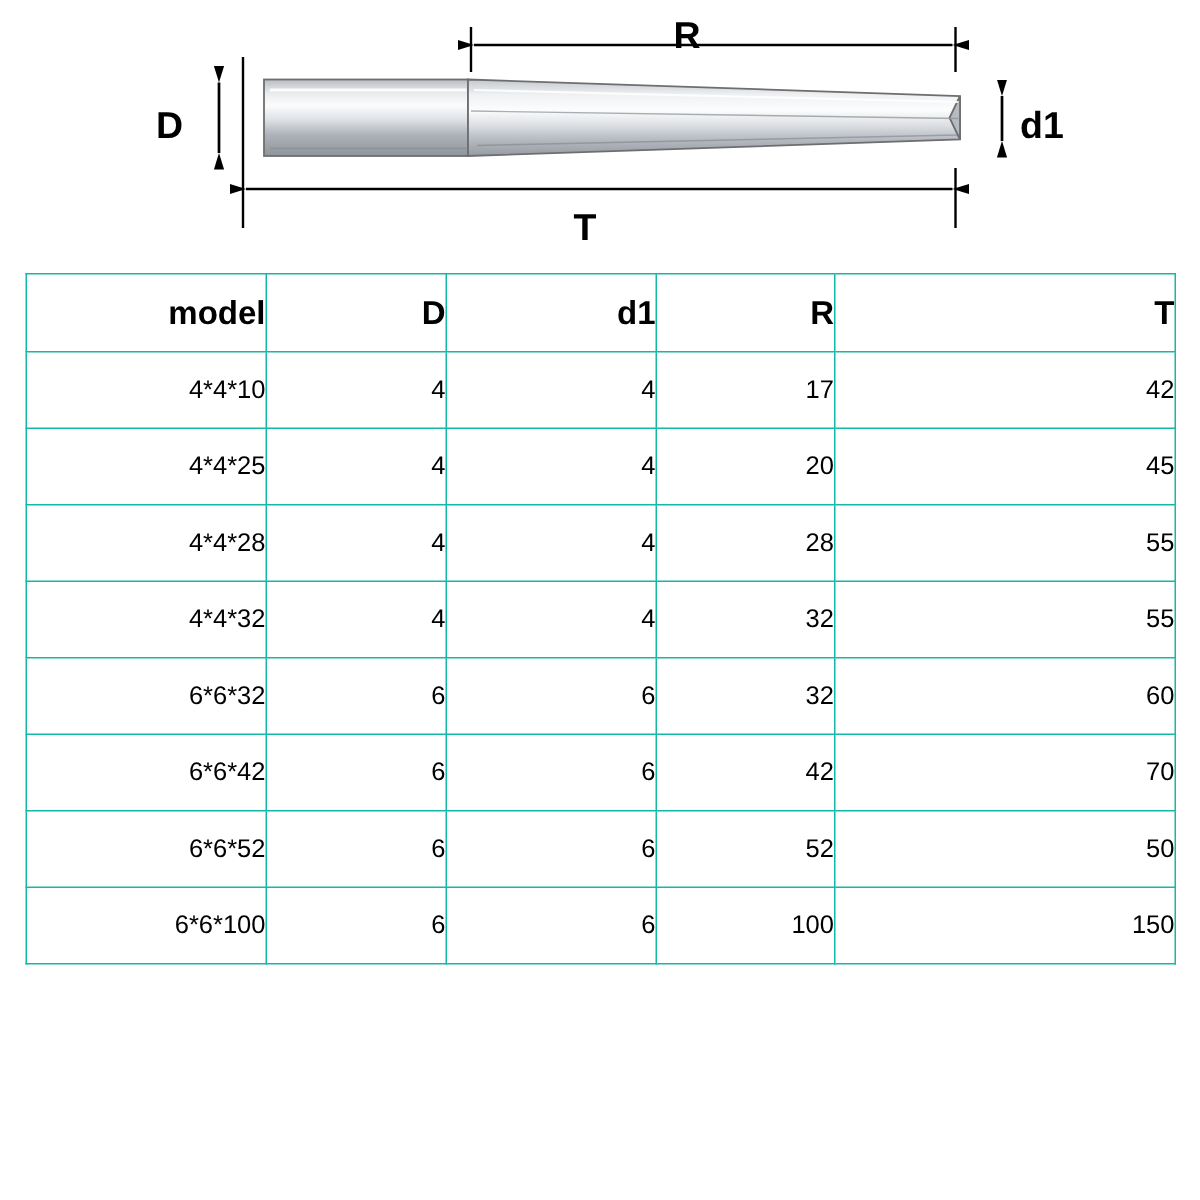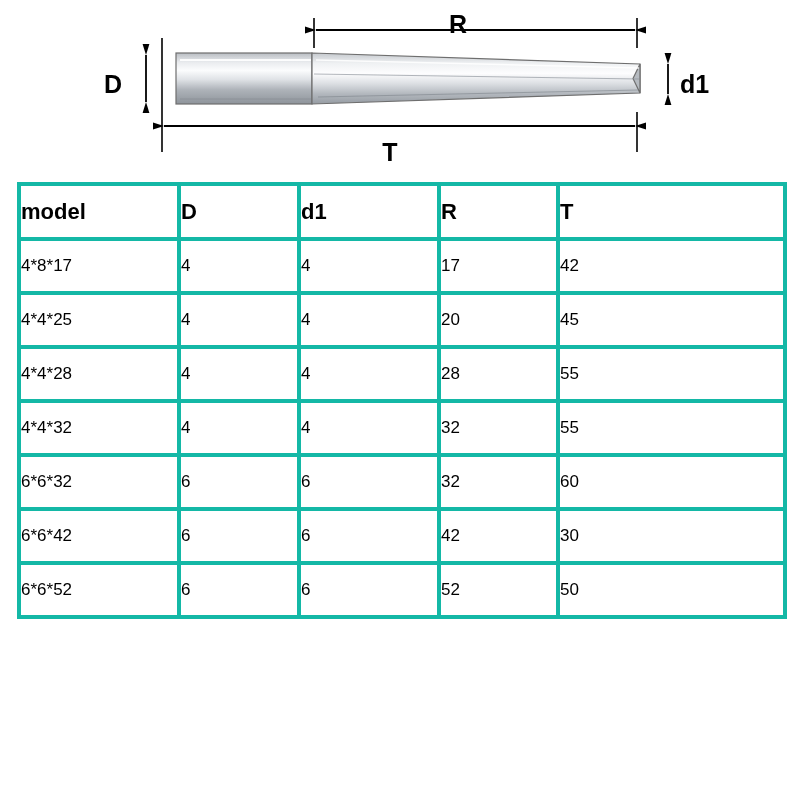--- a/index.html
+++ b/index.html
@@ -45,22 +45,22 @@
     left: 17px;
     top: 182px;
     width: 766px;
   }
   table.spec {
     border-collapse: collapse;
     width: 766px;
     table-layout: fixed;
   }
   table.spec td, table.spec th {
-    border: 4px solid #14b8a6;
-    text-align: left;
+    border: 1px solid #14b8a6;
+    text-align: right;
     vertical-align: middle;
     padding: 0;
   }
   table.spec thead th {
     height: 51px;
     font-size: 22px;
     font-weight: bold;
   }
   table.spec tbody td {
     height: 50px;
@@ -147,21 +147,21 @@
       <tr>
         <th>model</th>
         <th>D</th>
         <th>d1</th>
         <th>R</th>
         <th>T</th>
       </tr>
     </thead>
     <tbody>
       <tr>
-        <td>4*8*17</td>
+        <td>4*4*10</td>
         <td>4</td>
         <td>4</td>
         <td>17</td>
         <td>42</td>
       </tr>
       <tr>
         <td>4*4*25</td>
         <td>4</td>
         <td>4</td>
         <td>20</td>
@@ -186,24 +186,31 @@
         <td>6</td>
         <td>6</td>
         <td>32</td>
         <td>60</td>
       </tr>
       <tr>
         <td>6*6*42</td>
         <td>6</td>
         <td>6</td>
         <td>42</td>
-        <td>30</td>
+        <td>70</td>
       </tr>
       <tr>
         <td>6*6*52</td>
         <td>6</td>
         <td>6</td>
         <td>52</td>
         <td>50</td>
+      </tr>
+      <tr>
+        <td>6*6*100</td>
+        <td>6</td>
+        <td>6</td>
+        <td>100</td>
+        <td>150</td>
       </tr>
     </tbody>
   </table>
 </div>
 
 </body></html>

